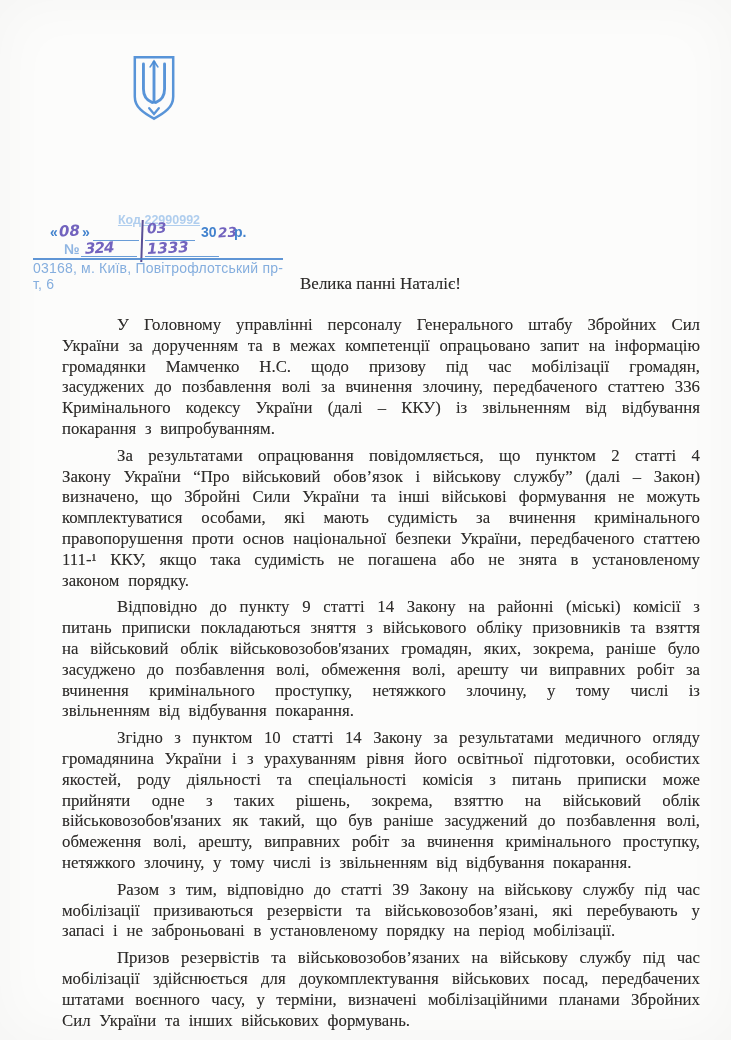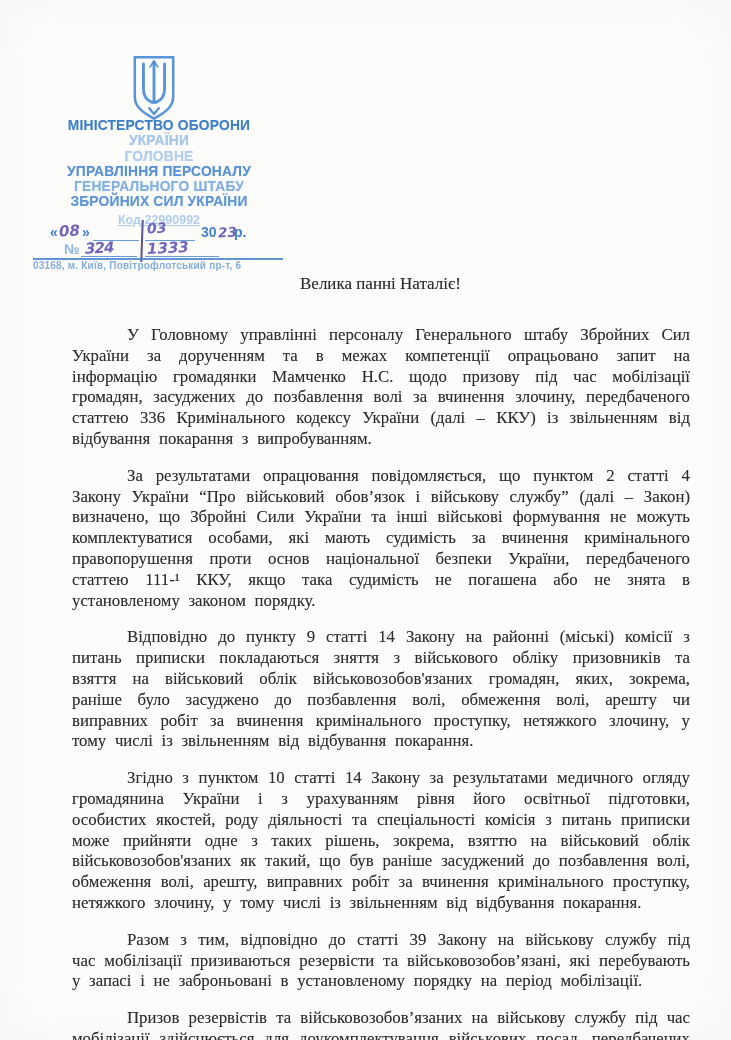--- a/index.html
+++ b/index.html
@@ -51,61 +51,53 @@
   .stamp .vstroke{
     position:absolute;left:108px;top:172px;width:2px;height:42px;
     background:#5a5096;transform:rotate(2deg);
   }
   .stamp .botline{
     position:absolute;left:0;top:210px;width:250px;height:0;
     border-bottom:2px solid #4383ce;opacity:.85;
   }
   .stamp .addr{
     position:absolute;left:0;top:212px;width:252px;
-    font-size:10px;font-weight:bold;color:#85aede;letter-spacing:.2px;
+    font-size:14px;font-weight:normal;color:#85aede;letter-spacing:.2px;
   }
   
   .salutation{
     position:absolute;left:300px;top:274px;
     font-size:17px;text-shadow:0 0 .4px rgba(0,0,0,.35);
   }
   .body-text{
     position:absolute;left:56px;top:309px;width:650px;
     font-size:16.8px;line-height:20.8px;
     text-align:justify;
     text-shadow:0 0 .4px rgba(0,0,0,.3);
     word-spacing:4.5px;
   }
-  .body-text p{margin:16px;text-indent:55px;}
+  .body-text p{margin:6px;text-indent:55px;}
 </style>
 </head>
 <body>
 
 <div class="page">
 
 
   <div class="stamp">
 
     <svg class="emblem" viewBox="0 0 50 70" fill="none" stroke="#4688d4" stroke-opacity="0.9" stroke-linecap="round">
       <path d="M5 3 H45 V44 C45 55 36 61 25 67 C14 61 5 55 5 44 Z" stroke-width="2.6"></path>
       <path d="M25 8 V50" stroke-width="3"></path>
       <path d="M21 13 L25 7 L29 13" stroke-width="1.8"></path>
       <path d="M14 10 V36 C14 44 18 48 23 50" stroke-width="3"></path>
       <path d="M36 10 V36 C36 44 32 48 27 50" stroke-width="3"></path>
       <path d="M20 56 L25 62 L30 56" stroke-width="2.4"></path>
     </svg>
 
-    <div class="org">
-      <div class="ink0">МІНІСТЕРСТВО ОБОРОНИ</div>
-      <div class="ink1">УКРАЇНИ</div>
-      <div class="ink2">ГОЛОВНЕ</div>
-      <div class="ink3">УПРАВЛІННЯ ПЕРСОНАЛУ</div>
-      <div class="ink4">ГЕНЕРАЛЬНОГО ШТАБУ</div>
-      <div class="ink5">ЗБРОЙНИХ СИЛ УКРАЇНИ</div>
-    </div>
 
     <div class="code">Код 22990992</div>
 
     <span class="row-el printed" style="left:17px;top:176px;">«</span>
     <span class="row-el hand" style="left:26px;top:174px;font-size:15px;">08</span>
     <span class="row-el printed" style="left:49px;top:176px;">»</span>
     <span class="uline" style="left:60px;top:192px;width:46px;"></span>
     <span class="vstroke"></span>
     <span class="row-el hand" style="left:114px;top:172px;font-size:14px;">03</span>
     <span class="uline" style="left:112px;top:192px;width:50px;"></span>

